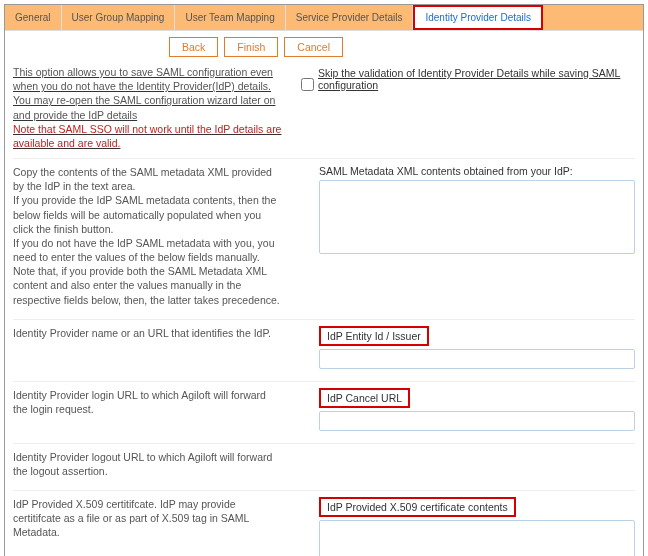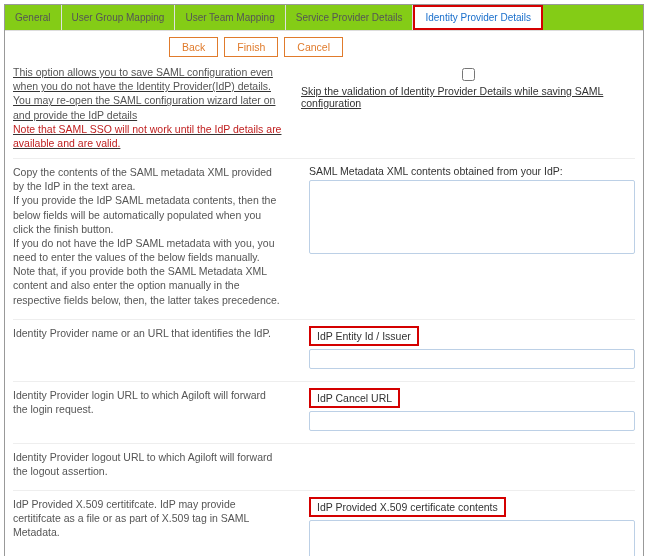--- a/index.html
+++ b/index.html
@@ -12,21 +12,21 @@
     background: #fff;
   }
   .frame {
     width: 640px;
     border: 1px solid #999;
     background: #fff;
   }
   .tabs {
     display: flex;
     border-bottom: 1px solid #ddd;
-    background: #84cc16;
+    background: #fdba74;
     height: 26px;
   }
   .tab {
     padding: 5px 10px;
     border-right: 1px solid #e0e0e0;
     color: #555;
     font-size: 10px;
     cursor: pointer;
     display: flex;
     align-items: center;
@@ -70,29 +70,28 @@
   }
   .toprow .right {
     flex: 1;
     margin-top: 2px;
   }
   .warn {
     color: #c02020;
   }
   .chk {
     display: flex;
-    align-items: center;
+    align-items: flex-end;
     gap: 4px;
-    flex-direction: column;
   }
   .chk input { margin: 1px 0 0 0; }
   .sep { border-top: 1px solid #eee; margin: 4px 0 6px 0; }
   .fieldrow {
     display: flex;
-    gap: 26px;
+    gap: 36px;
     align-items: flex-start;
     margin-bottom: 12px;
   }
   .fieldrow .desc {
     width: 270px;
     color: #555;
     line-height: 1.35;
   }
   .fieldrow .val {
     flex: 1;
@@ -164,21 +163,21 @@
       </div>
     </div>
 
     <div class="sep"></div>
 
     <div class="fieldrow">
       <div class="desc">
         <span>Copy the contents of the SAML metadata XML provided by the IdP in the text area.</span><br>
         <span>If you provide the IdP SAML metadata contents, then the below fields will be automatically populated when you click the finish button.</span><br>
         <span>If you do not have the IdP SAML metadata with you, you need to enter the values of the below fields manually.</span><br>
-        <span>Note that, if you provide both the SAML Metadata XML content and also enter the option manually in the respective fields below, then, the latter takes precedence.</span>
+        <span>Note that, if you provide both the SAML Metadata XML content and also enter the values manually in the respective fields below, then, the latter takes precedence.</span>
       </div>
       <div class="val">
         <div class="metalabel">SAML Metadata XML contents obtained from your IdP:</div>
         <textarea class="ta tall" style=""></textarea>
       </div>
     </div>
 
     <div class="sep"></div>
 
     <div class="fieldrow">

